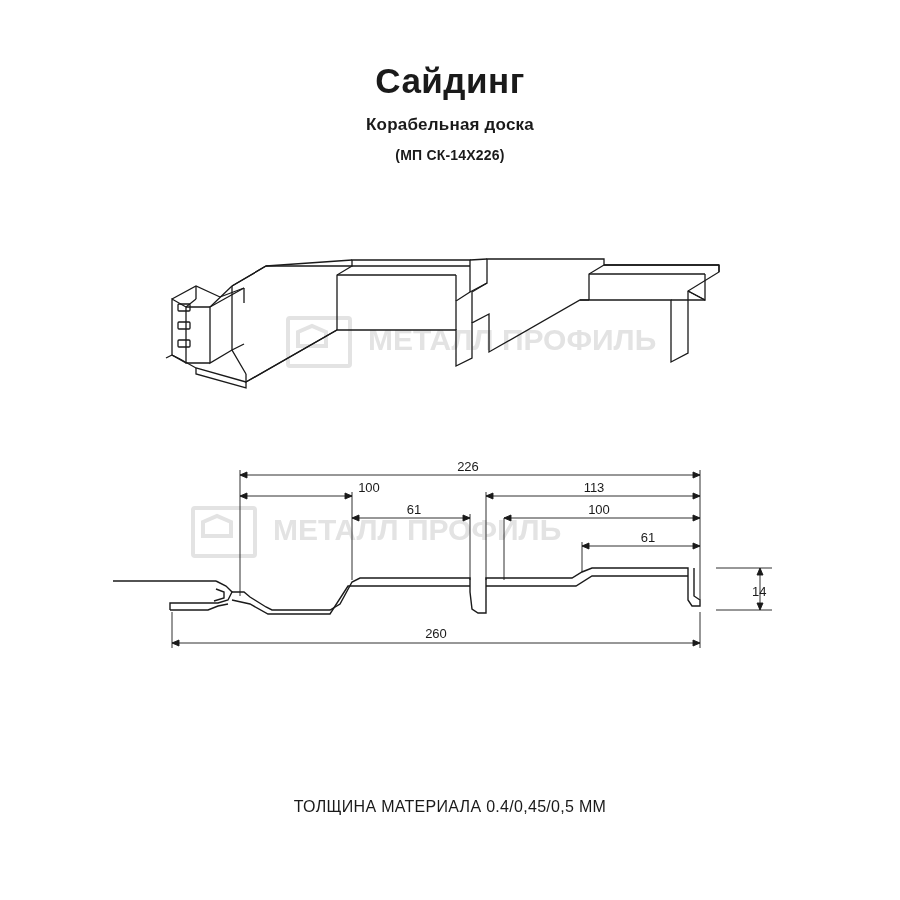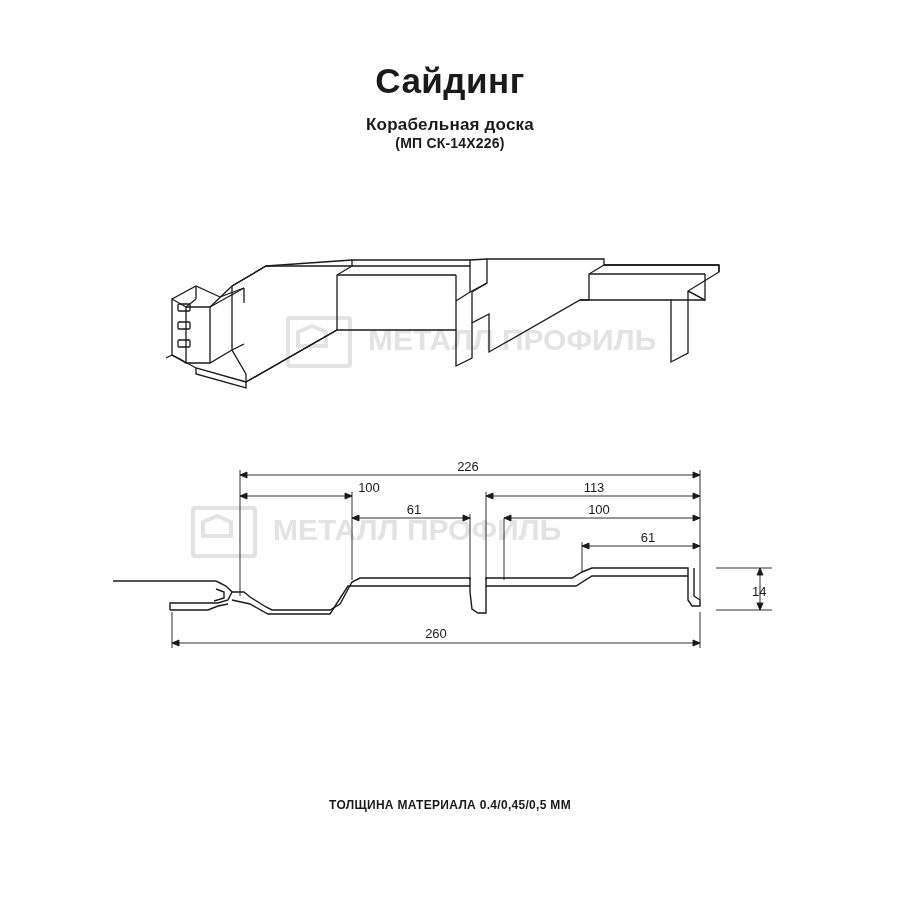--- a/index.html
+++ b/index.html
@@ -40,32 +40,33 @@
   .subtitle {
     font-size: 17px;
     font-weight: bold;
     margin-top: 14px;
     letter-spacing: 0.2px;
     text-align: center;
   }
   .code {
     font-size: 14px;
     font-weight: bold;
+    margin-top: 12px;
     letter-spacing: 0.2px;
   }
 
   
   .footer {
     position: absolute;
     left: 0;
     top: 798px;
     width: 900px;
     text-align: center;
-    font-size: 12px;
-    font-weight: bold;
+    font-size: 16px;
+    font-weight: normal;
     letter-spacing: 0.3px;
   }
 
   
   .layer {
     position: absolute;
     left: 0;
     top: 0;
     width: 900px;
     height: 900px;

